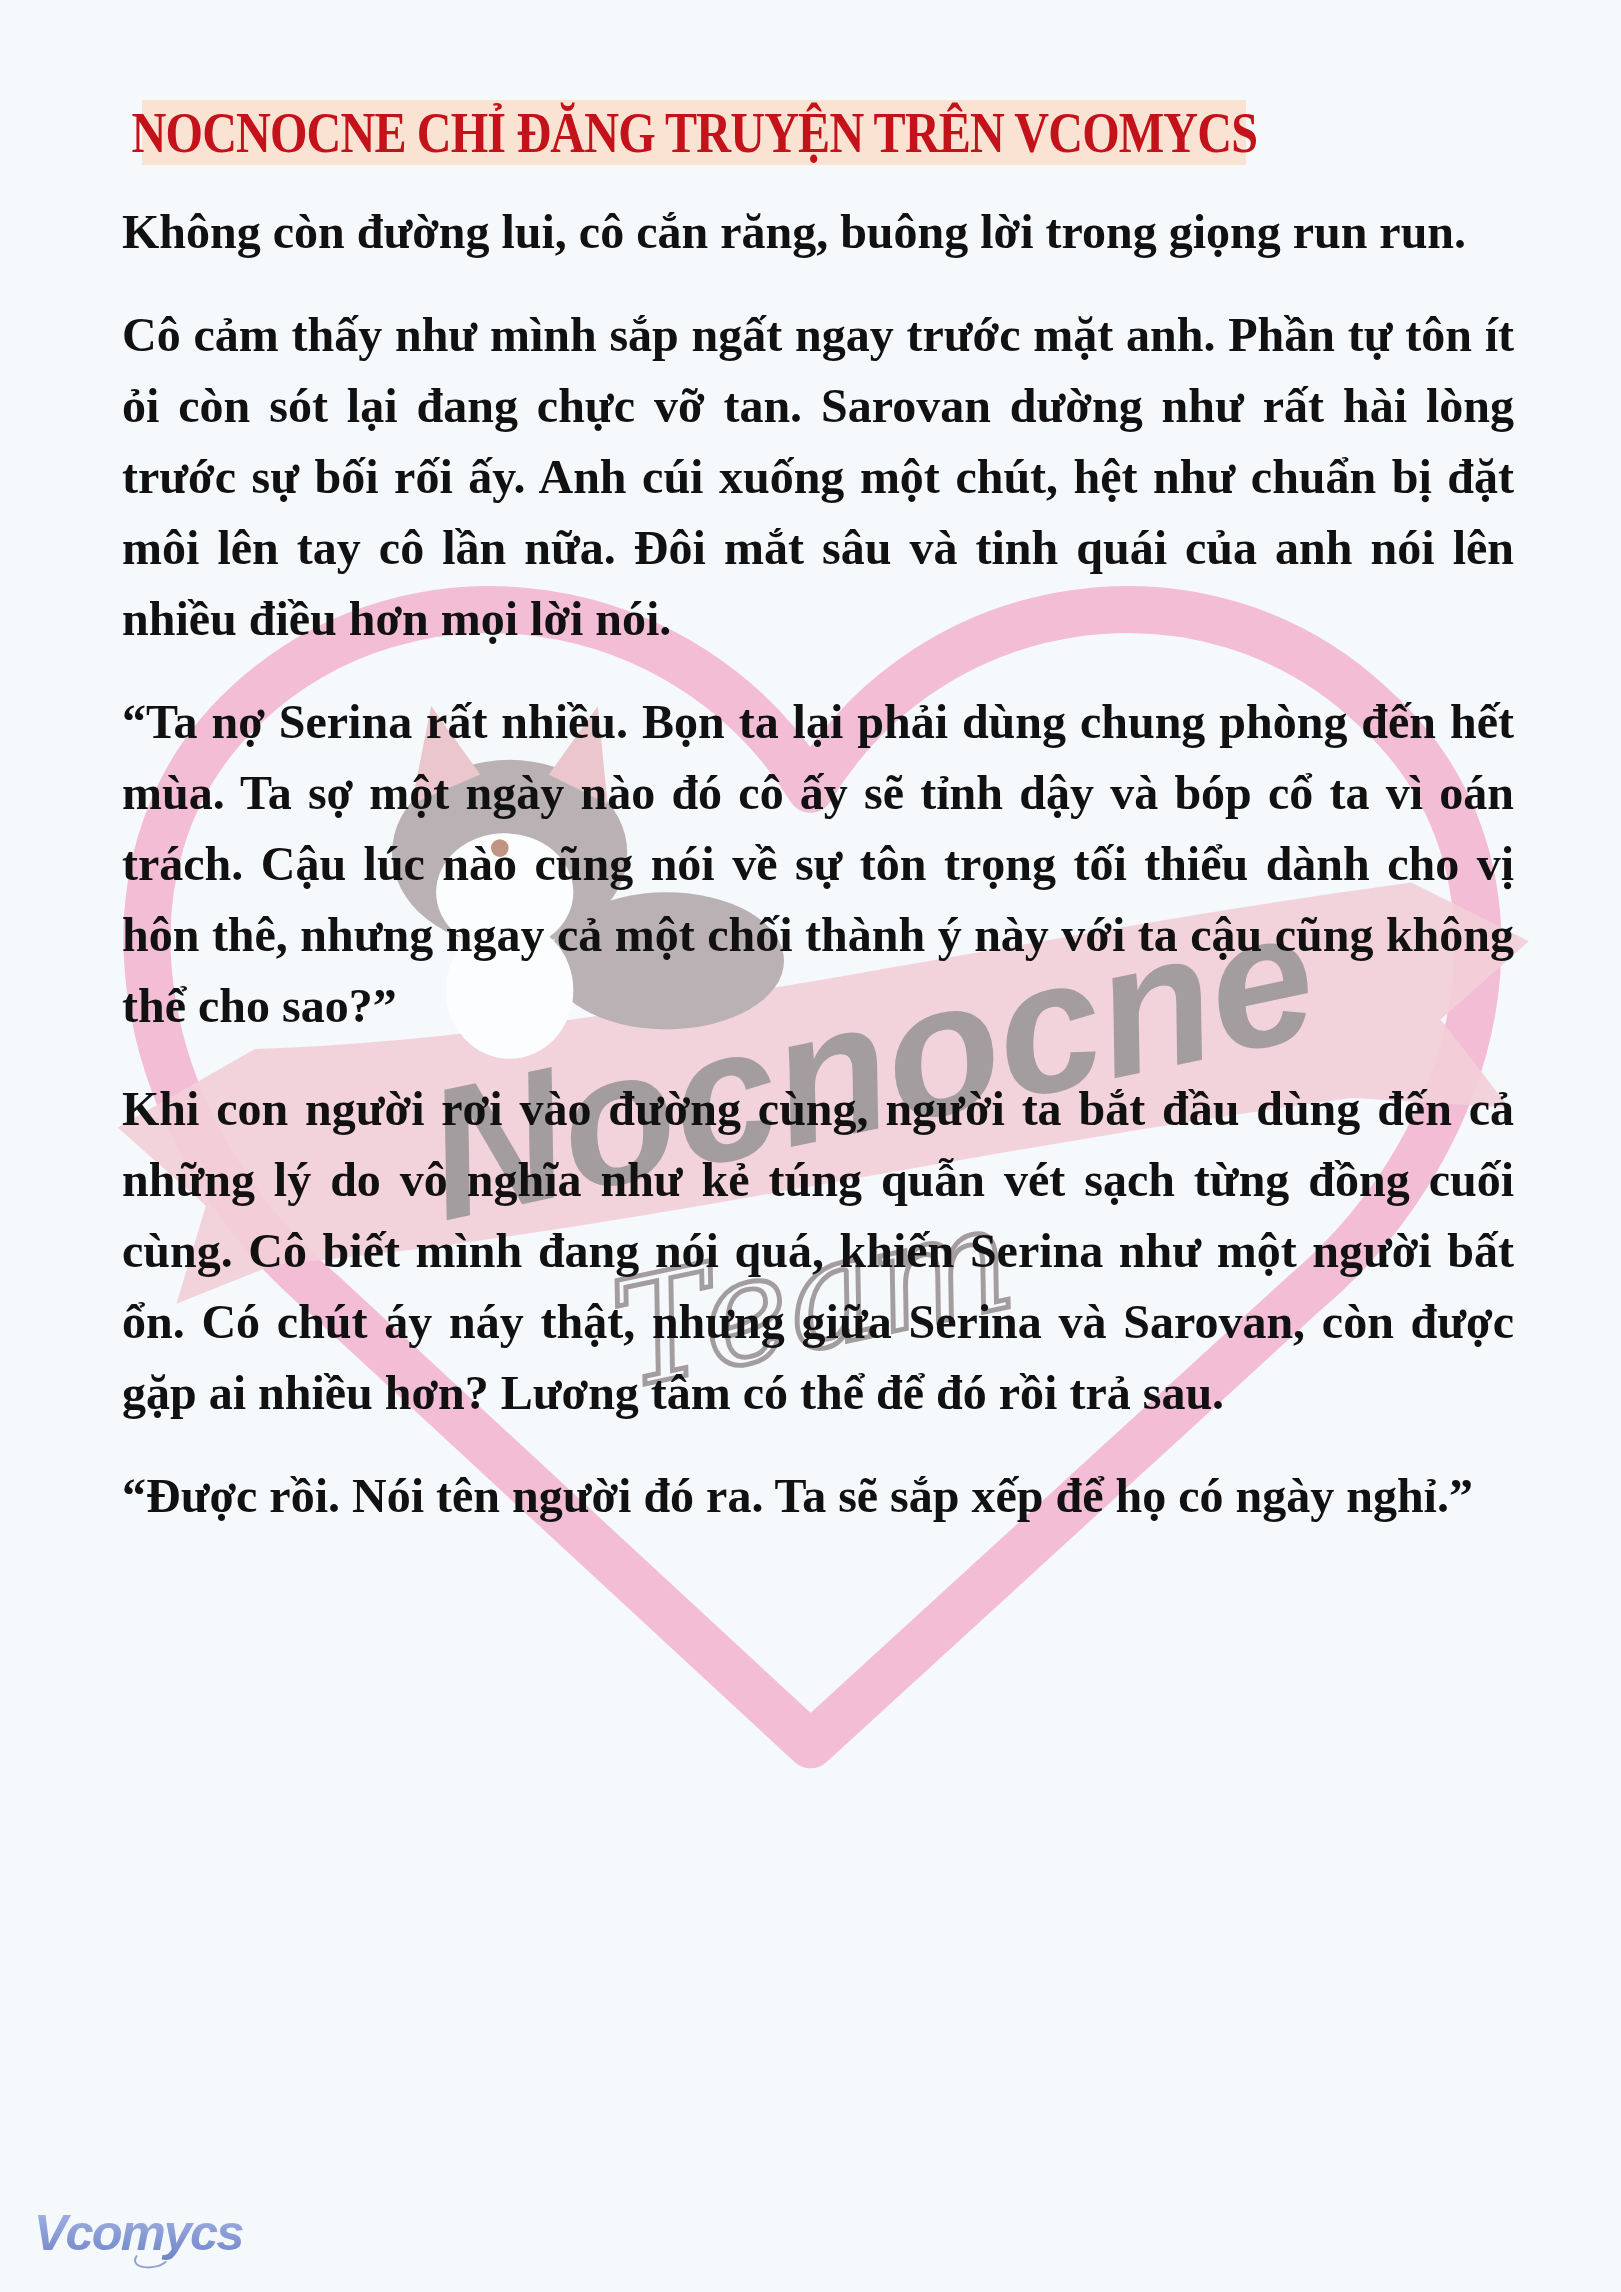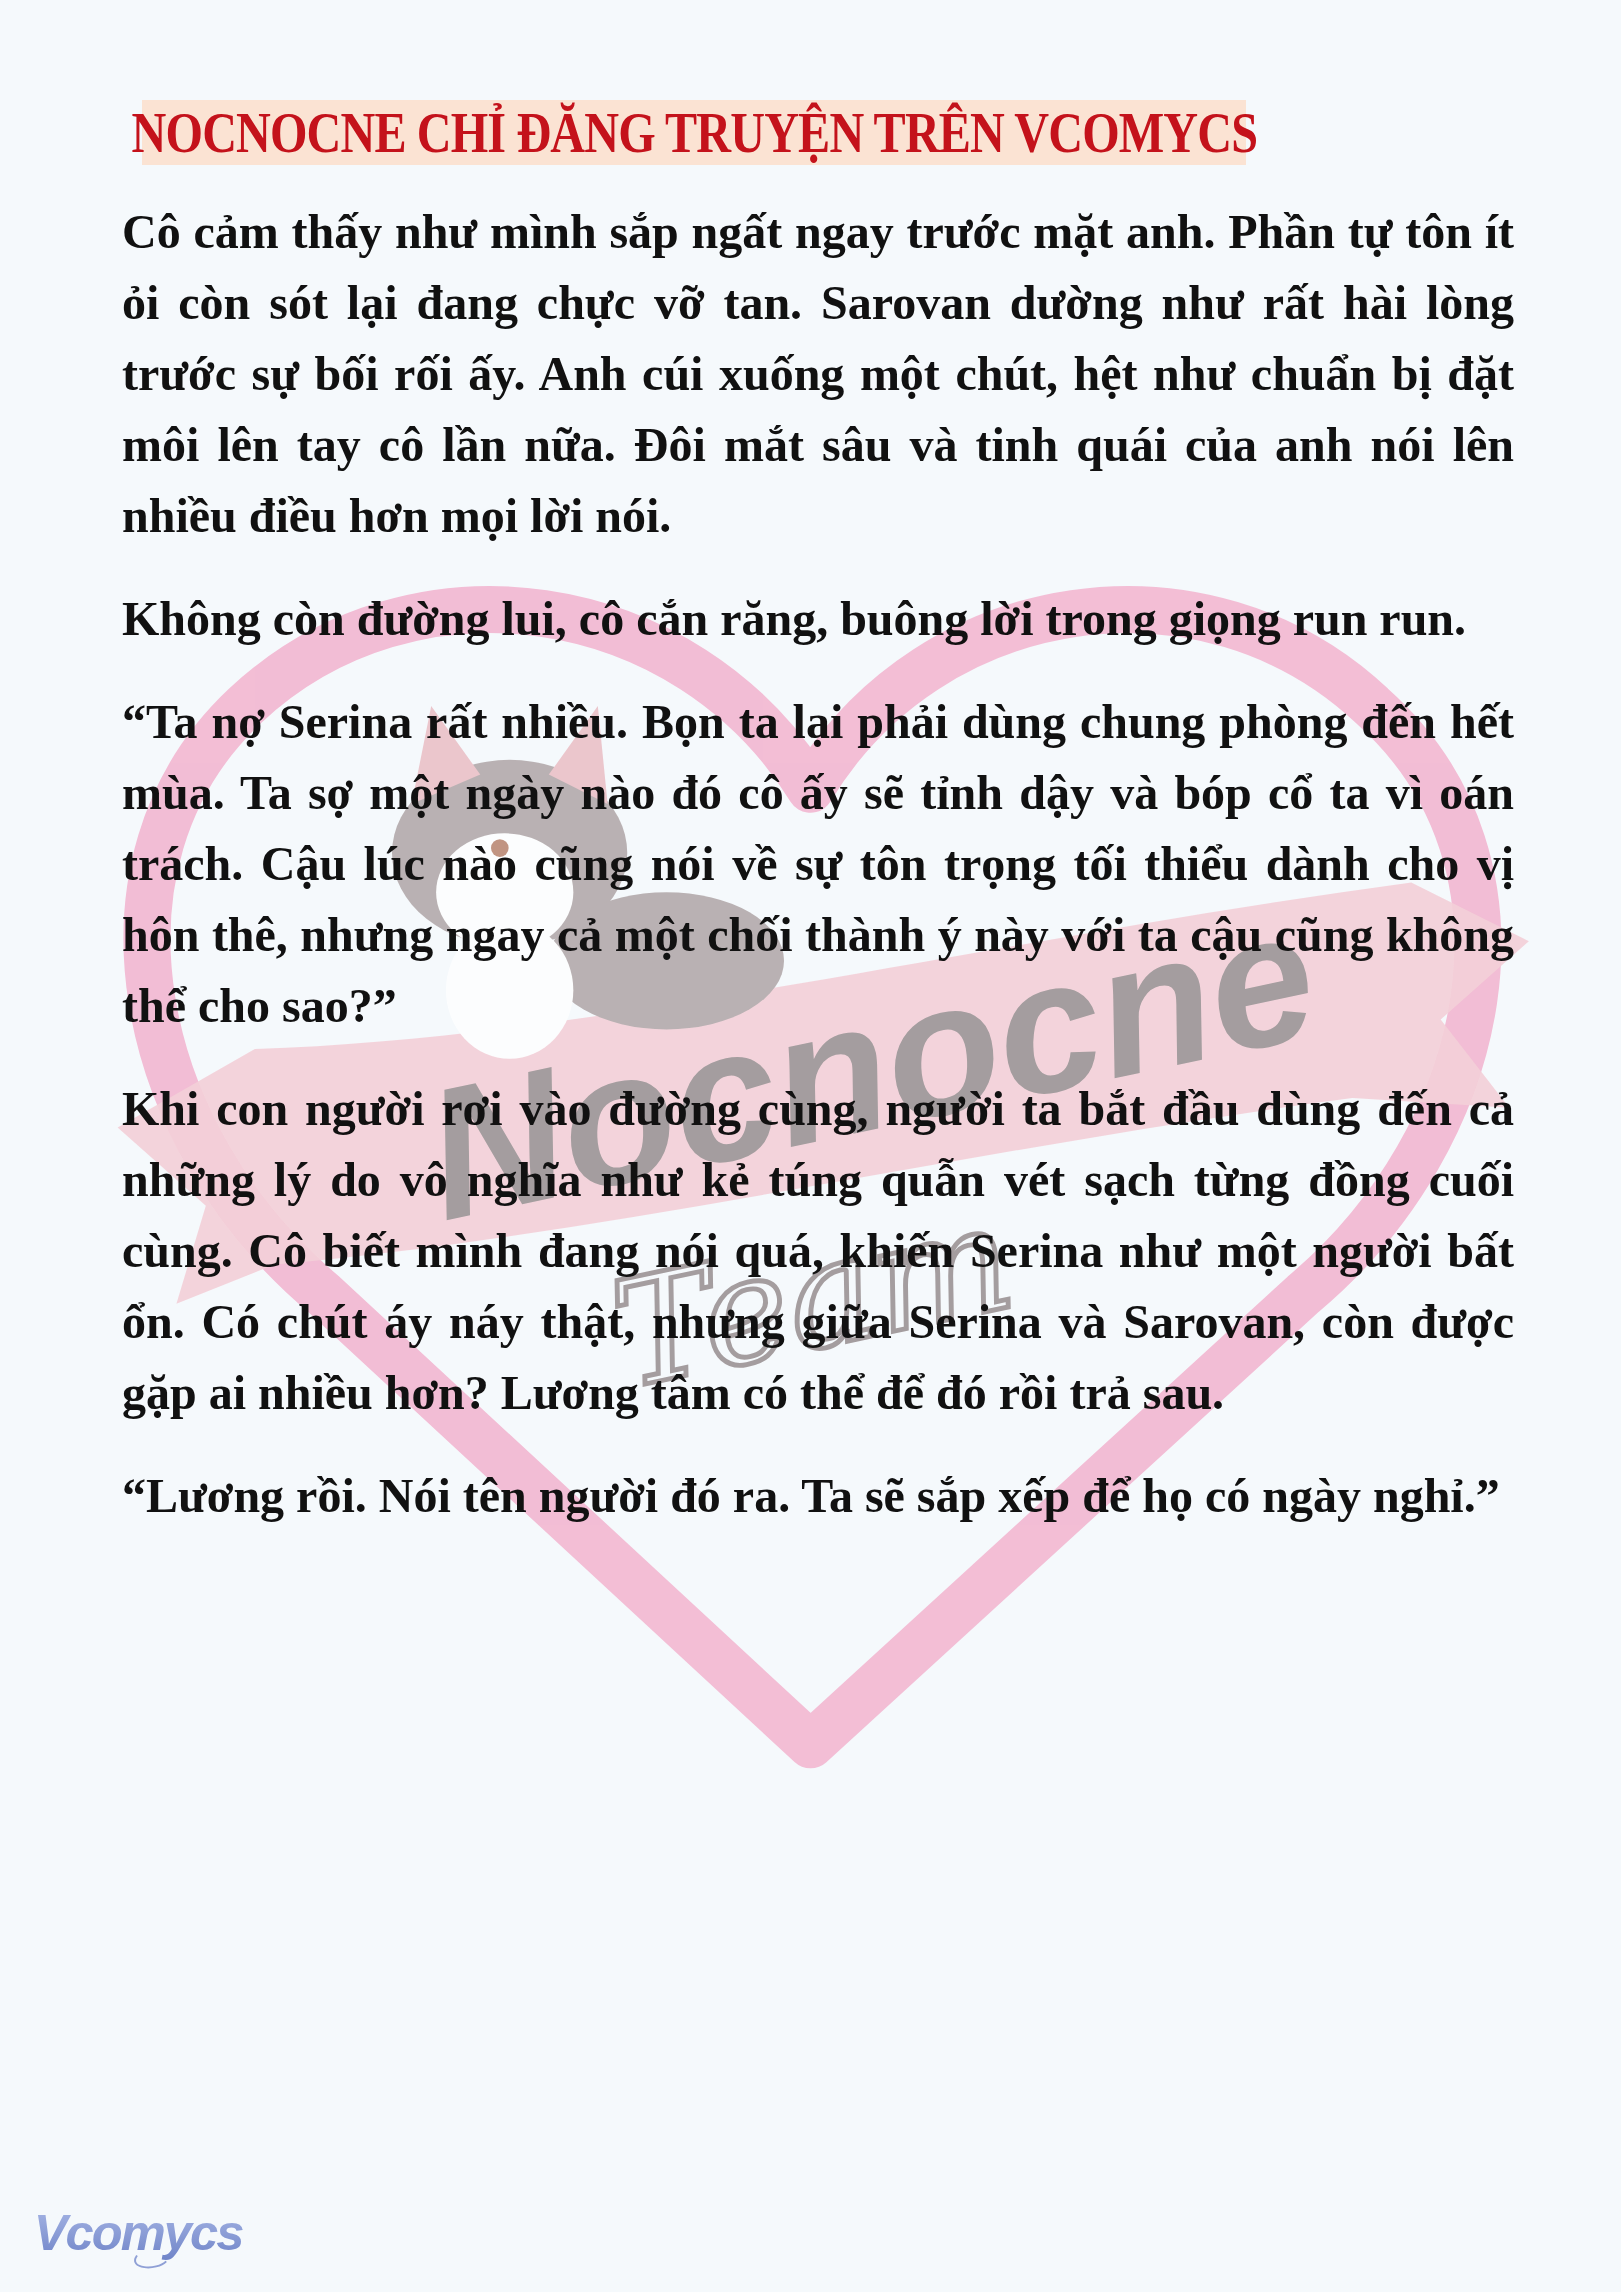--- a/index.html
+++ b/index.html
@@ -49,25 +49,25 @@
     <text x="430" y="1170" font-family="Liberation Sans, sans-serif" font-weight="bold" font-style="italic" font-size="190" fill="#8a7f80" transform="rotate(-12 800 1100)">Nocnocne</text>
     <text x="620" y="1380" font-family="DejaVu Serif, serif" font-style="italic" font-size="150" fill="none" stroke="#8a7f80" stroke-width="5" transform="rotate(-12 800 1300)">Team</text>
   </g>
 </svg>
 
 <div class="title-banner">
   <span class="title-text">NOCNOCNE CHỈ ĐĂNG TRUYỆN TRÊN VCOMYCS</span>
 </div>
 
 <div class="body-text">
+  <p class="para">Không còn đường lui, cô cắn răng, buông lời trong giọng run run.</p>
   <p class="para">Cô cảm thấy như mình sắp ngất ngay trước mặt anh. Phần tự tôn ít ỏi còn sót lại đang chực vỡ tan. Sarovan dường như rất hài lòng trước sự bối rối ấy. Anh cúi xuống một chút, hệt như chuẩn bị đặt môi lên tay cô lần nữa. Đôi mắt sâu và tinh quái của anh nói lên nhiều điều hơn mọi lời nói.</p>
-  <p class="para">Không còn đường lui, cô cắn răng, buông lời trong giọng run run.</p>
   <p class="para">“Ta nợ Serina rất nhiều. Bọn ta lại phải dùng chung phòng đến hết mùa. Ta sợ một ngày nào đó cô ấy sẽ tỉnh dậy và bóp cổ ta vì oán trách. Cậu lúc nào cũng nói về sự tôn trọng tối thiểu dành cho vị hôn thê, nhưng ngay cả một chối thành ý này với ta cậu cũng không thể cho sao?”</p>
   <p class="para">Khi con người rơi vào đường cùng, người ta bắt đầu dùng đến cả những lý do vô nghĩa như kẻ túng quẫn vét sạch từng đồng cuối cùng. Cô biết mình đang nói quá, khiến Serina như một người bất ổn. Có chút áy náy thật, nhưng giữa Serina và Sarovan, còn được gặp ai nhiều hơn? Lương tâm có thể để đó rồi trả sau.</p>
-  <p class="para">“Lương rồi. Nói tên người đó ra. Ta sẽ sắp xếp để họ có ngày nghỉ.”</p>
+  <p class="para">“Được rồi. Nói tên người đó ra. Ta sẽ sắp xếp để họ có ngày nghỉ.”</p>
 </div>
 
 <svg class="logo" viewBox="0 0 220 76" xmlns="http://www.w3.org/2000/svg">
   <defs>
     <linearGradient id="lg" x1="0" x2="0" y1="0" y2="1">
       <stop offset="0" stop-color="#a9b8e6"></stop>
       <stop offset="1" stop-color="#6f84c8"></stop>
     </linearGradient>
   </defs>
   <text x="4" y="52" font-family="Liberation Sans, sans-serif" font-weight="bold" font-style="italic" font-size="52" fill="url(#lg)" letter-spacing="-2">Vcomycs</text>

